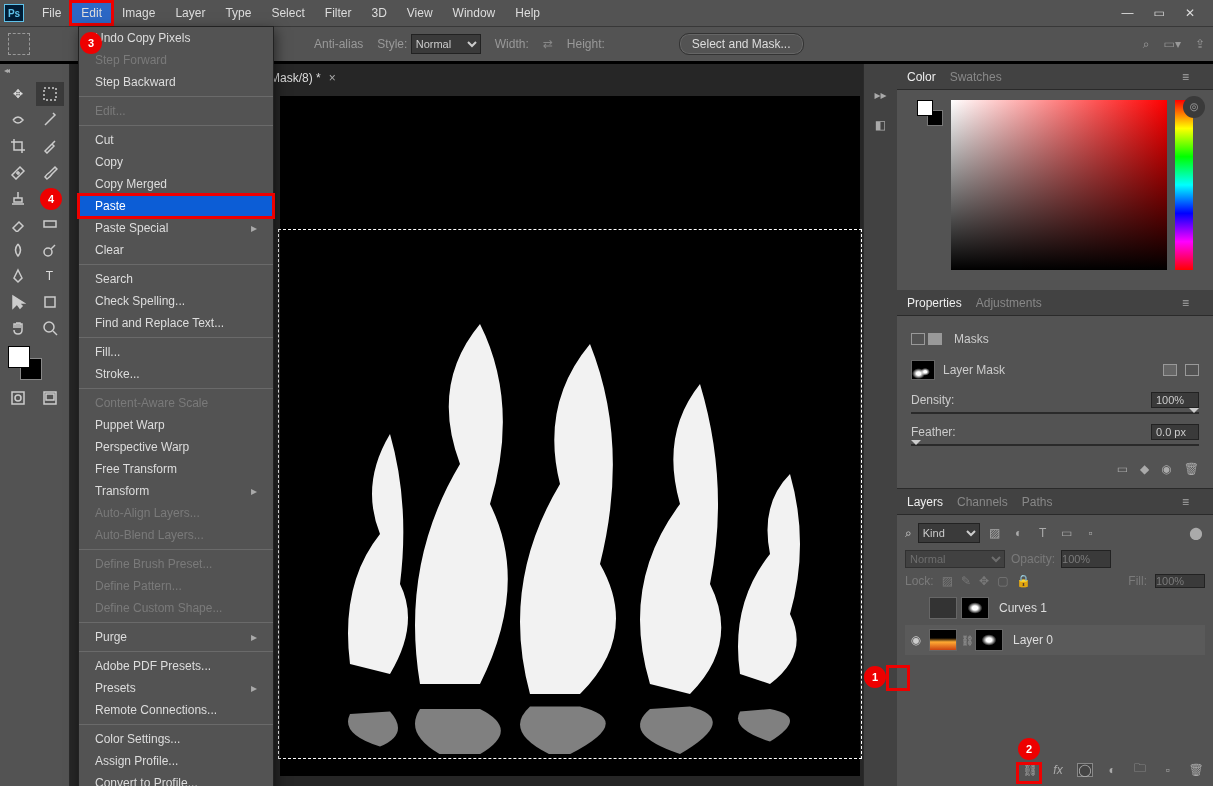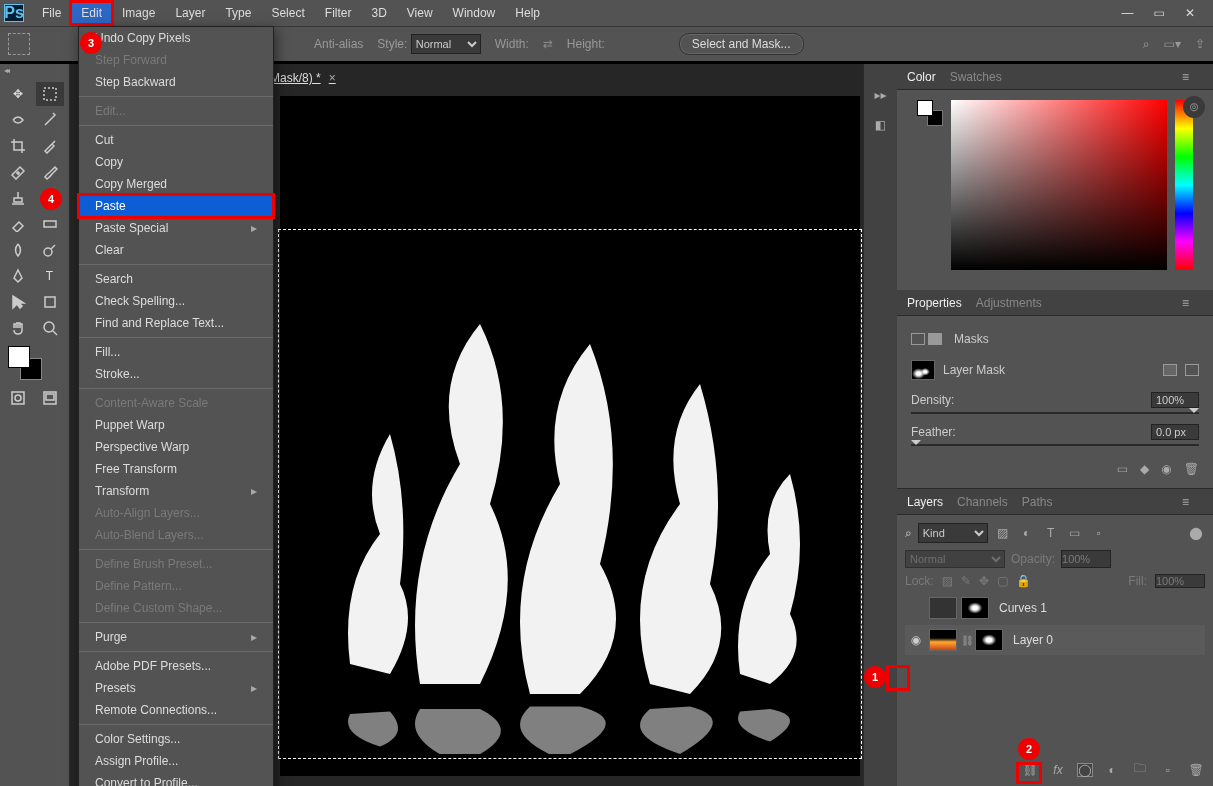--- a/index.html
+++ b/index.html
@@ -1,37 +1,37 @@
 <!DOCTYPE html>
 <html><head>
 <meta charset="utf-8">
 <style>
 * { margin:0; padding:0; box-sizing:border-box; font-family:"Segoe UI",Tahoma,sans-serif; font-size:12px; }
 body { background:#535353; color:#ccc; width:1213px; height:786px; overflow:hidden; position:relative; }
 .menubar { height:26px; background:#535353; display:flex; align-items:center; padding-left:4px; gap:0; }
-.ps-logo { width:20px; height:18px; background:#001d36; color:#5fc2ea; font-weight:bold; display:flex; align-items:center; justify-content:center; border:1px solid #5fc2ea; font-size:16px; margin-right:8px; }
+.ps-logo { width:20px; height:18px; background:#001d36; color:#5fc2ea; font-weight:bold; display:flex; align-items:center; justify-content:center; border:1px solid #5fc2ea; font-size:10px; margin-right:8px; }
 .menu-item { padding:4px 10px; color:#ddd; cursor:pointer; }
 .menu-item.active { background:#2c67c5; }
 .menu-item.active.red-outline { outline:3px solid #e00; outline-offset:-1px; }
 .win-controls { margin-left:auto; display:flex; gap:20px; padding-right:18px; color:#ddd; }
 .options-bar { height:38px; background:#535353; border-top:1px solid #383838; border-bottom:3px solid #000000; display:flex; align-items:center; padding:0 8px; gap:14px; color:#999; font-size:11px; }
 .opt-sel { width:22px; height:22px; border:1px dashed #999; }
 .opt-style select { background:#3a3a3a; color:#ccc; border:1px solid #222; width:70px; height:20px; font-size:11px; }
 .btn-mask { background:#535353; border:1px solid #333; color:#ddd; padding:3px 12px; border-radius:10px; box-shadow:inset 0 0 0 1px #666; }
 .opt-right { margin-left:auto; display:flex; gap:14px; align-items:center; }
 
 .work { display:flex; height:calc(100% - 64px); }
 .toolbox { width:70px; background:#535353; border-right:1px solid #2a2a2a; display:grid; grid-template-columns:1fr 1fr; gap:2px; padding:18px 4px 4px; align-content:start; position:relative; }
 .toolbox::before { content:"◂◂"; position:absolute; top:2px; left:4px; color:#aaa; font-size:8px; letter-spacing:-2px; }
 .tool { width:28px; height:24px; display:flex; align-items:center; justify-content:center; color:#ddd; }
 .tool svg { width:16px; height:16px; stroke:#ccc; fill:none; stroke-width:1.5; }
 .tool.sel { background:#3a3a3a; }
 
 .canvas-area { flex:1; background:#262626; position:relative; display:flex; flex-direction:column; }
-.doc-tab { height:28px; display:flex; align-items:center; color:#ddd; font-size:11px; padding-left:200px; gap:8px;text-decoration:underline; }
+.doc-tab { height:28px; display:flex; align-items:center; color:#ddd; font-size:11px; padding-left:200px; gap:8px; }
 .doc-close { color:#aaa; }
 .canvas { position:absolute; left:210px; top:32px; width:580px; height:680px; background:#000; }
 .selection { position:absolute; left:208px; top:165px; width:584px; height:530px; border:1.5px dashed #fff; }
 .flames { position:absolute; left:230px; top:220px; width:540px; height:470px; }
 .flames svg { width:100%; height:100%; }
 
 .dropdown { position:absolute; left:78px; top:26px; width:196px; background:#535353; border:1px solid #222; box-shadow:2px 4px 12px rgba(0,0,0,.5); z-index:50; padding-bottom:4px; }
 .dropdown .ditem { padding:4px 16px; color:#ddd; display:flex; align-items:center; }
 .dropdown .ditem.disabled { color:#7a7a7a; }
 .dropdown .ditem.arrow::after { content:"▸"; margin-left:auto; color:#aaa; }
@@ -63,21 +63,21 @@
 .prop-field { display:flex; align-items:center; margin-top:8px; }
 .prop-field span:first-child { flex:1; color:#ccc; }
 .prop-field .val { width:48px; background:#3a3a3a; border:1px solid #222; color:#ccc; padding:1px 4px; font-size:11px; text-align:left; }
 .slider-track { height:2px; background:#2a2a2a; margin:4px 0 10px; position:relative; }
 .slider-track .thumb { position:absolute; right:0; top:-4px; width:0; height:0; border:5px solid transparent; border-top-color:#ccc; }
 .slider-track .thumb.left { right:auto; left:0; }
 .prop-foot { display:flex; justify-content:flex-end; gap:12px; color:#aaa; padding-top:6px; }
 
 .layers-panel { padding:4px 8px 8px; flex:1; }
 .layer-filters { display:flex; align-items:center; gap:6px; padding:4px 0; }
-.layer-filters select { background:#3a3a3a; color:#ccc; border:1px solid #222; width:70px; height:20px; font-size:11px; }
+.layer-filters select { background:#3a3a3a; color:#ccc; border:1px solid #222; width:62px; height:20px; font-size:11px; }
 .layer-filters .ficon { width:18px; color:#aaa; text-align:center; }
 .blend-row { display:flex; align-items:center; gap:6px; color:#7a7a7a; padding:3px 0; }
 .blend-row select,.blend-row input { background:#3a3a3a; color:#7a7a7a; border:1px solid #222; height:18px; font-size:11px; }
 .blend-row select { width:100px; } .blend-row input { width:50px; }
 .lock-row { display:flex; align-items:center; gap:8px; color:#7a7a7a; padding:3px 0; font-size:11px; }
 .layer { display:flex; align-items:center; gap:4px; height:30px; padding:2px; margin-top:2px; }
 .layer.sel { background:#5a5a5a; }
 .layer .eye { width:18px; color:#ccc; text-align:center; }
 .layer .th { width:28px; height:22px; border:1px solid #666; background:#222; }
 .layer .th.fire { background:linear-gradient(to top,#c41,#fa3 40%,#000 60%); }

